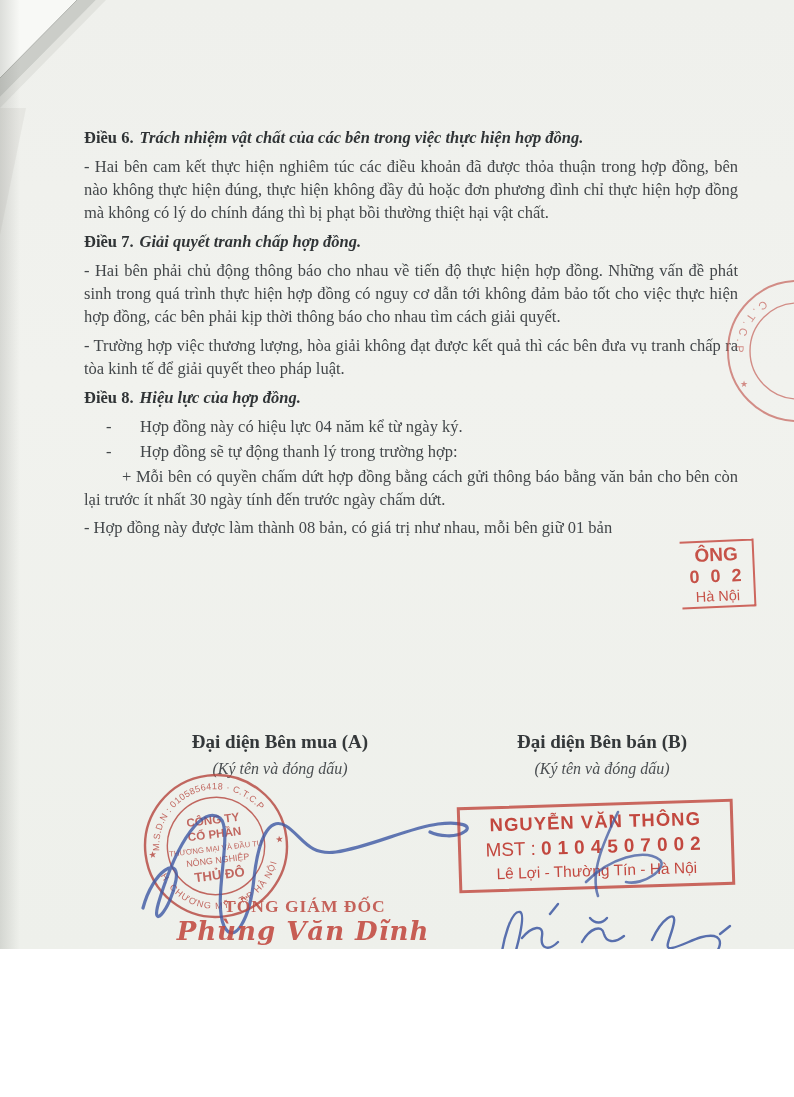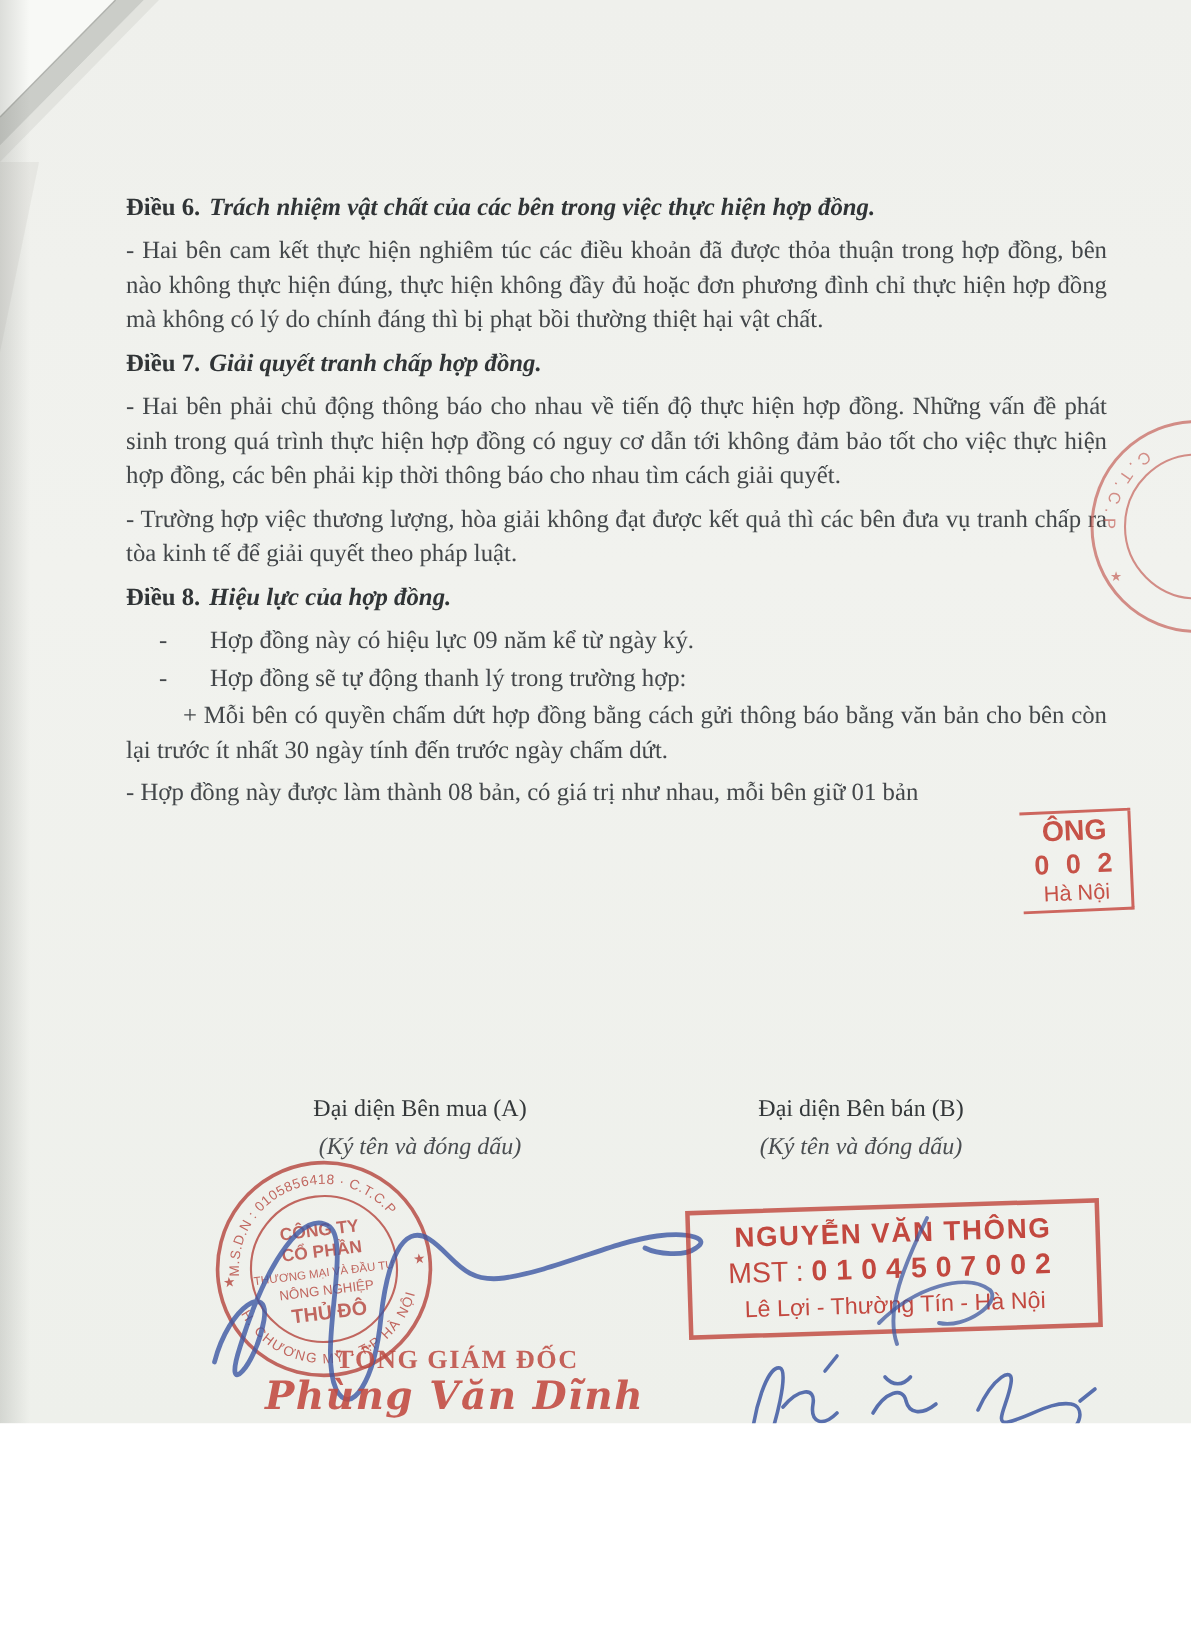--- a/index.html
+++ b/index.html
@@ -29,22 +29,22 @@
   .content p{margin:0 0 6px 0;}
   .h{margin:5px 0 6px 0;font-weight:bold;color:#303436;text-align:left;}
   .h .h-label{margin-right:6px;}
   .h .h-title{font-style:italic;}
   .li{display:flex;margin:1px 0 2px 22px;text-align:left;}
   .li-marker{width:34px;flex:0 0 34px;}
   .sub{text-indent:38px;margin:2px 0 5px 0 !important;}
   .sig-row{position:absolute;top:731px;left:0;width:794px;}
   .sig-col{position:absolute;text-align:center;}
   .sig-col.buyer{left:146px;width:268px;}
-  .sig-col.seller{left:438px;width:272px;}
-  .sig-title{font-weight:normal;font-size:16px;color:#34383a;}
+  .sig-col.seller{left:466px;width:272px;}
+  .sig-title{font-weight:bold;font-size:19px;color:#34383a;}
   .sig-note{font-style:italic;font-size:16px;margin-top:7px;color:#4a4e51;}
   .stamp-round{position:absolute;left:140px;top:770px;width:152px;height:152px;transform:rotate(-7deg);}
   .tgd{
     position:absolute;left:224px;top:896px;width:180px;text-align:left;
     font-size:17.5px;letter-spacing:1px;color:#bd4a41;font-weight:bold;opacity:.85;
   }
   .script-name{
     position:absolute;left:176px;top:916px;width:254px;text-align:center;
     font-family:"DejaVu Serif", serif;font-style:italic;font-weight:bold;
     font-size:26px;color:#c24940;opacity:.88;letter-spacing:1px;
@@ -98,21 +98,21 @@
       <span class="h-label">Điều 7.</span><span class="h-title">Giải quyết tranh chấp hợp đồng.</span>
     </p>
     <p>- Hai bên phải chủ động thông báo cho nhau về tiến độ thực hiện hợp đồng. Những vấn đề phát sinh trong quá trình thực hiện hợp đồng có nguy cơ dẫn tới không đảm bảo tốt cho việc thực hiện hợp đồng, các bên phải kịp thời thông báo cho nhau tìm cách giải quyết.</p>
     <p>- Trường hợp việc thương lượng, hòa giải không đạt được kết quả thì các bên đưa vụ tranh chấp ra tòa kinh tế để giải quyết theo pháp luật.</p>
 
     <p class="h">
       <span class="h-label">Điều 8.</span><span class="h-title">Hiệu lực của hợp đồng.</span>
     </p>
     <div class="li">
       <span class="li-marker">-</span>
-      <span>Hợp đồng này có hiệu lực 09 năm kể từ ngày ký.</span>
+      <span>Hợp đồng này có hiệu lực 04 năm kể từ ngày ký.</span>
     </div>
     <div class="li">
       <span class="li-marker">-</span>
       <span>Hợp đồng sẽ tự động thanh lý trong trường hợp:</span>
     </div>
     <p class="sub">+ Mỗi bên có quyền chấm dứt hợp đồng bằng cách gửi thông báo bằng văn bản cho bên còn lại  trước ít nhất 30 ngày tính đến trước ngày chấm dứt.</p>
     <p>- Hợp đồng này được làm thành 08  bản, có giá trị như nhau, mỗi bên giữ 01 bản</p>
   </div>
 
   <div class="sig-row">

